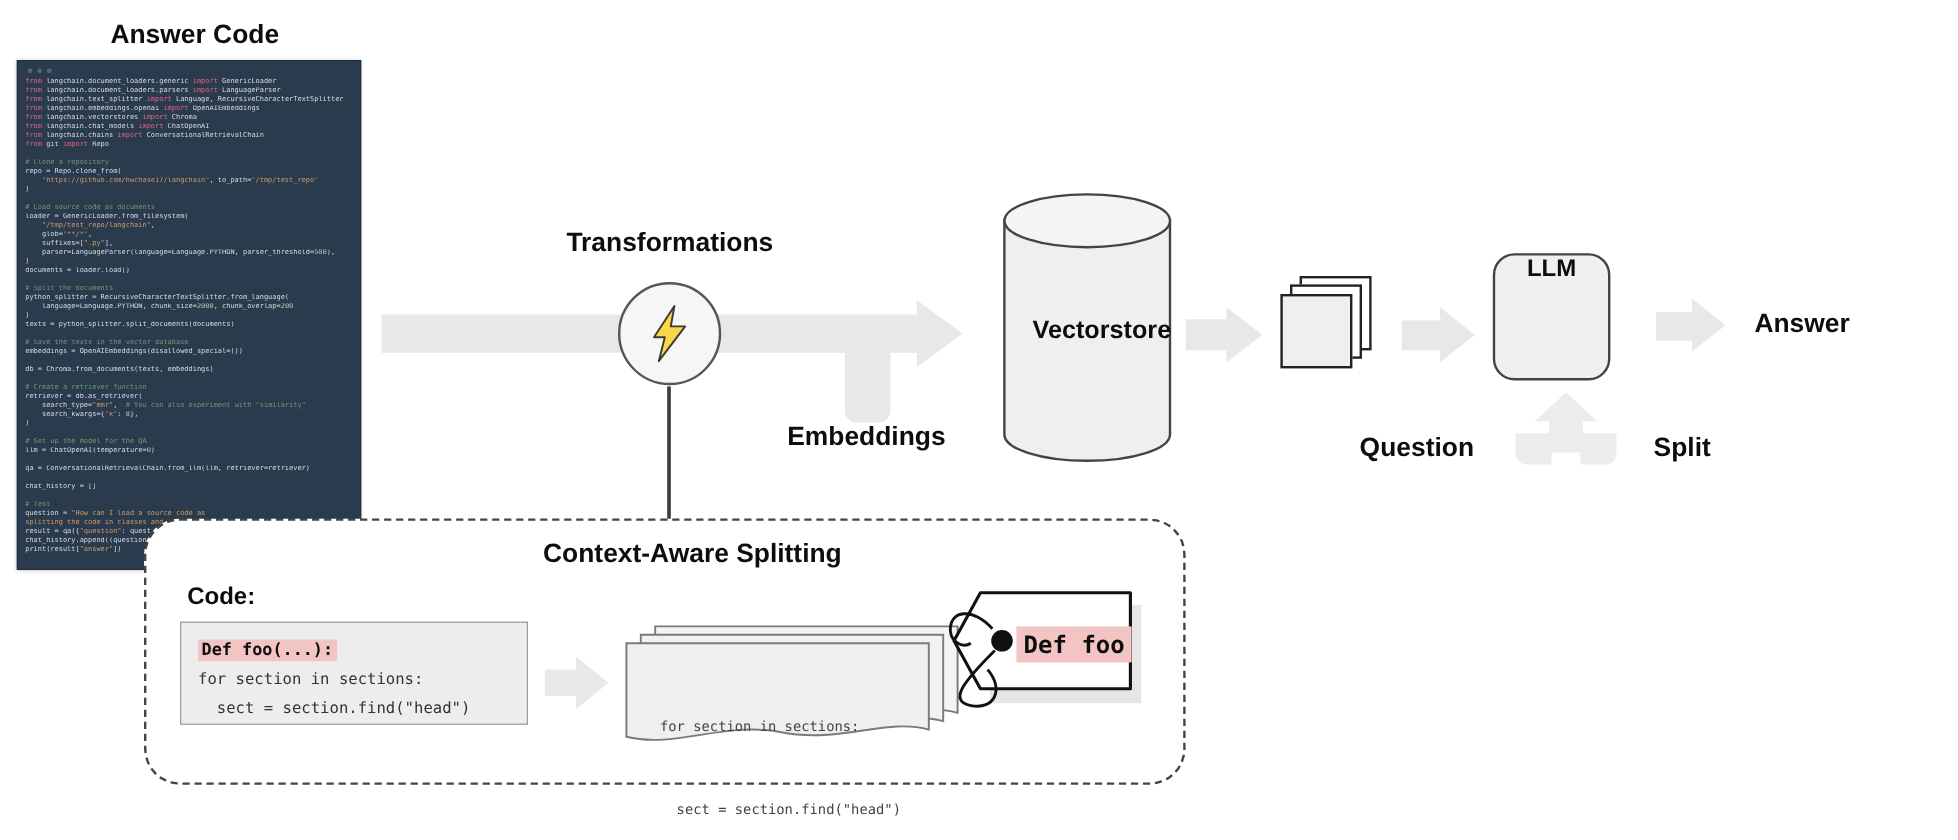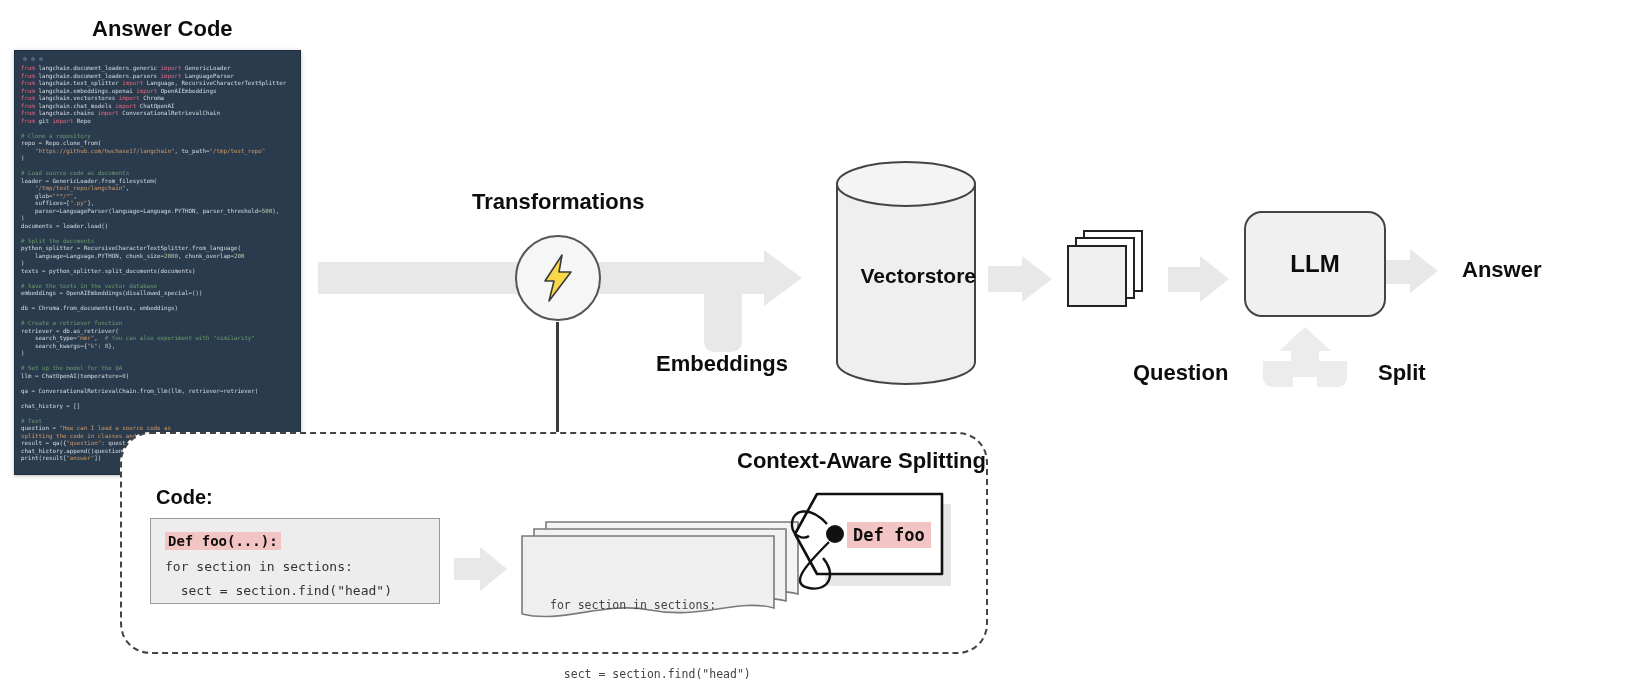--- a/index.html
+++ b/index.html
@@ -30,43 +30,43 @@
 
   
   .vstore-svg{position:absolute;left:834px;top:158px;z-index:2;}
   .vstore-lbl{position:absolute;left:836px;top:264px;width:140px;text-align:right;
               font-weight:bold;font-size:21px;z-index:2;}
 
   
   .doc-sq{position:absolute;width:60px;height:62px;border:2px solid #222;background:#fff;box-sizing:border-box;z-index:2;}
 
   
-  .llm{position:absolute;left:1244px;top:211px;width:142px;height:106px;border-radius:18px;
+  .llm{position:absolute;left:1244px;top:211px;width:98px;height:106px;border-radius:18px;
        background:#f0f0f0;border:2px solid #444;box-sizing:border-box;z-index:2;
-       display:flex;align-items:center;justify-content:center;font-weight:bold;font-size:24px;}
+       display:flex;align-items:flex-start;justify-content:center;font-weight:bold;font-size:20px;}
 
   
   .merge{position:absolute;background:#ececec;z-index:2;}
 
   
   .dashed{position:absolute;left:120px;top:432px;width:868px;height:222px;border:2.5px dashed #444;
           border-radius:30px;background:#fff;box-sizing:border-box;z-index:5;}
-  .split-title{position:absolute;left:0;right:0;top:14px;text-align:right;font-weight:bold;font-size:22px;padding-left:46px;}
+  .split-title{position:absolute;left:0;right:0;top:14px;text-align:center;font-weight:bold;font-size:22px;padding-left:46px;}
   .code-lbl{position:absolute;left:34px;top:52px;font-weight:bold;font-size:20px;}
   .code-box{position:absolute;left:28px;top:84px;width:290px;height:86px;background:#ededed;
             border:1px solid #9a9a9a;box-sizing:border-box;padding:12px 14px;
             font-family:"DejaVu Sans Mono",monospace;}
   .hl{background:#f3c4c4;font-weight:bold;font-size:14px;padding:1px 3px;white-space:pre;}
   .code-ln{font-size:13px;color:#333;margin-top:9px;white-space:pre;}
   .pages-svg{position:absolute;left:398px;top:86px;}
   .pages-text{position:absolute;left:428px;top:114px;font-family:"DejaVu Sans Mono",monospace;
               font-size:11.5px;line-height:23px;color:#444;white-space:pre;}
   .tag-svg{position:absolute;left:655px;top:48px;}
   .tag-label{position:absolute;left:725px;top:88px;font-family:"DejaVu Sans Mono",monospace;
-             font-weight:bold;font-size:17px;background:#f3c4c4;padding:3px 6px;white-space:pre;}
+             font-weight:bold;font-size:20px;background:#f3c4c4;padding:3px 6px;white-space:pre;}
 </style>
 </head>
 <body>
 
 <div class="canvas">
 
   <div class="lbl" style="left:92px;top:16px;">Answer Code</div>
 
   <div class="editor">
     <div class="ed-dots">

